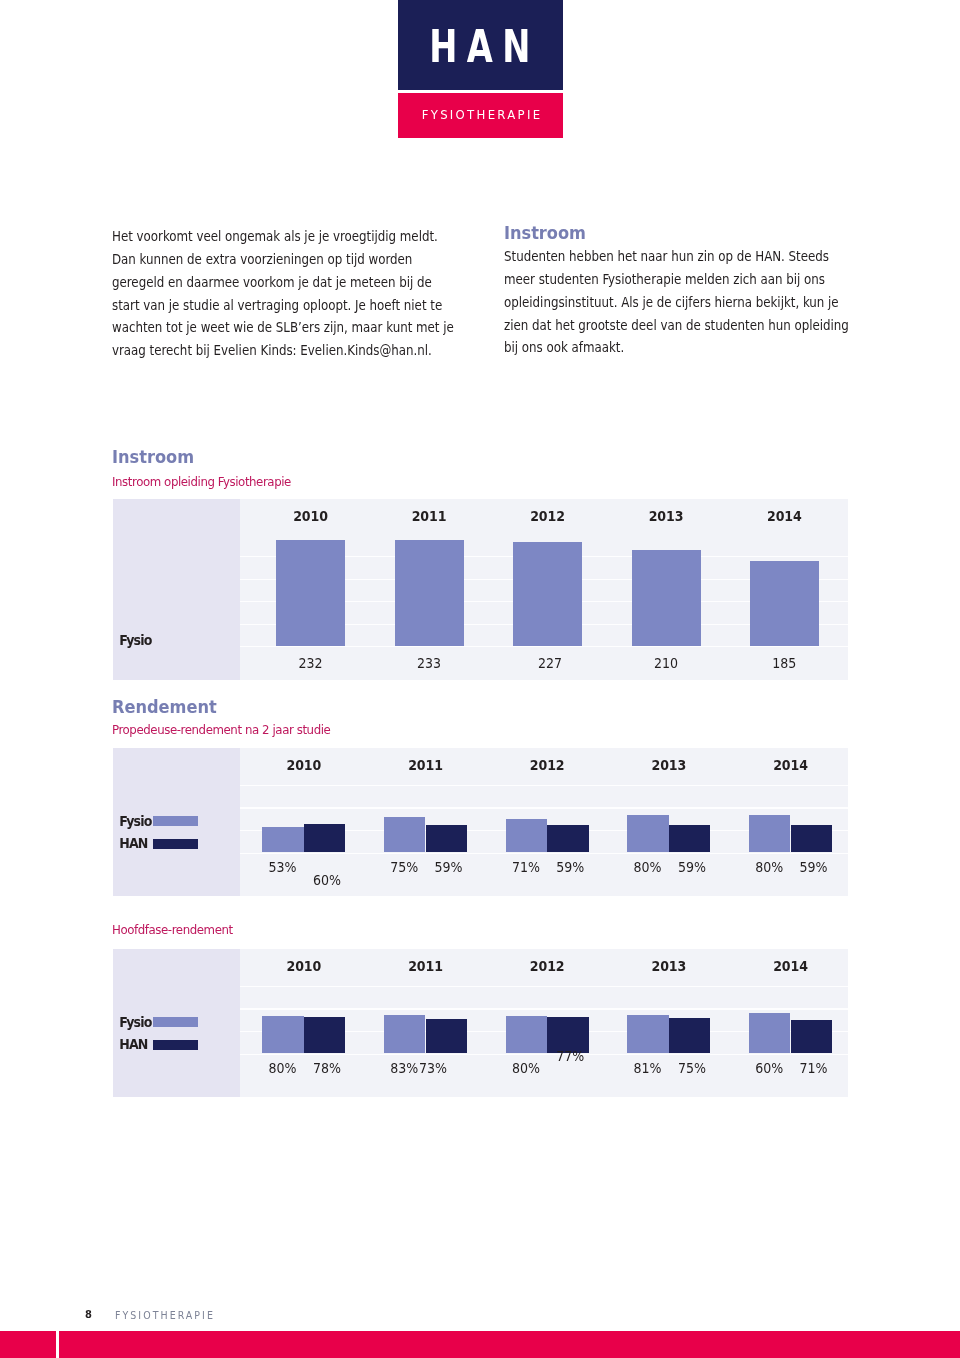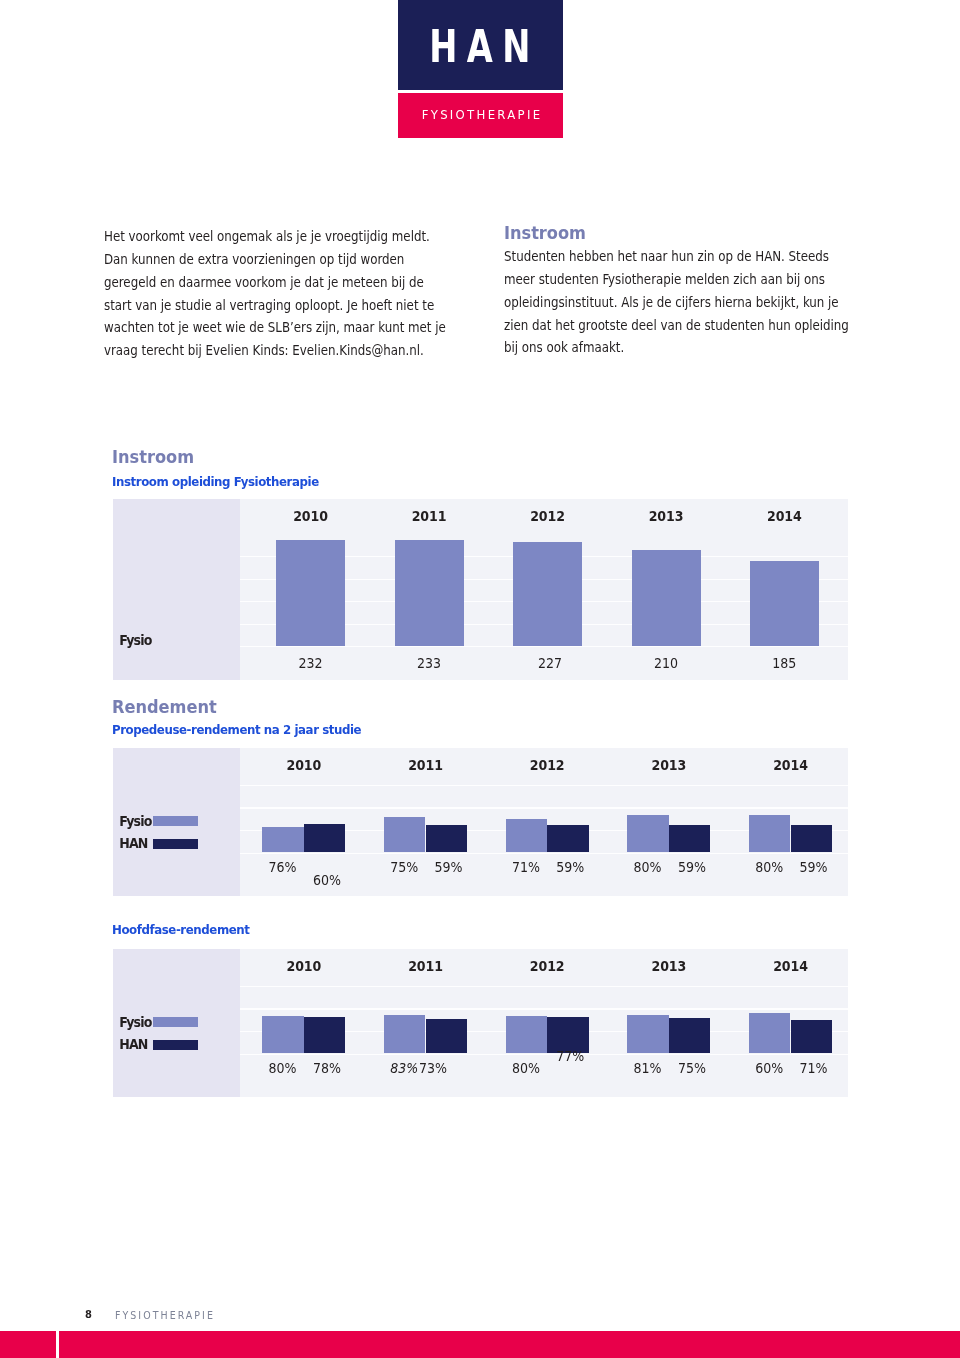--- a/index.html
+++ b/index.html
@@ -10,27 +10,27 @@
   .logo{position:absolute;left:398px;top:0;width:165px;}
   .logo-top{height:90px;background:#1b1f56;position:relative;}
   .logo-wordmark{position:absolute;left:8px;right:0;top:25px;text-align:center;color:#fff;
      font-weight:700;font-size:44px;letter-spacing:11px;line-height:1;transform:scaleX(0.85);}
   .logo-bottom{margin-top:3px;height:45px;background:#e8004a;position:relative;}
   .logo-sub{position:absolute;left:3px;right:0;top:15px;text-align:center;color:#fff;
      font-size:13px;letter-spacing:2.3px;line-height:1;font-weight:400;}
 
   
   .col{position:absolute;font-size:13.2px;line-height:22.85px;color:#231f20;letter-spacing:-0.02px;}
-  .col-left{left:104px;top:226px;width:347px;}
+  .col-left{left:112px;top:226px;width:347px;}
   .col-right{left:504px;top:223px;width:350px;}
   .sec-head{color:#777eb2;font-weight:700;font-size:18px;line-height:20px;margin:0 0 3px 0;}
 
   
   .chart-title{position:absolute;color:#777eb2;font-weight:700;font-size:18px;line-height:19px;}
-  .chart-sub{position:absolute;color:#1d4ed8;font-weight:700;font-size:13.1px;line-height:16px;letter-spacing:-0.42px;}
+  .chart-sub{position:absolute;color:#be185d;font-weight:400;font-size:13.1px;line-height:16px;letter-spacing:-0.42px;}
   .panel{position:absolute;background:#f2f3f8;}
   .panel-left{position:absolute;left:0;top:0;width:127px;bottom:0;background:#e5e4f2;}
   .gridline{position:absolute;left:127px;right:0;height:1.3px;background:#ffffff;opacity:.9;}
   .yearlbl{position:absolute;font-weight:700;font-size:14px;color:#231f20;text-align:center;letter-spacing:-0.1px;}
   .bar{position:absolute;}
   .vallbl{position:absolute;font-size:14px;color:#231f20;text-align:center;}
   .rowlbl{position:absolute;font-weight:700;font-size:14px;color:#231f20;letter-spacing:-0.85px;}
   .swatch{position:absolute;}
 
   
@@ -94,21 +94,21 @@
   <div class="gridline" style="top:36.8px;"></div>
       <div class="gridline" style="top:59.37px;"></div>
       <div class="gridline" style="top:81.94px;"></div>
       <div class="gridline" style="top:104.51px;"></div>
       <div class="yearlbl" style="left:150.8px;top:9px;width:80px;">2010</div>
       <div class="yearlbl" style="left:272.5px;top:9px;width:80px;">2011</div>
       <div class="yearlbl" style="left:394.2px;top:9px;width:80px;">2012</div>
       <div class="yearlbl" style="left:515.8px;top:9px;width:80px;">2013</div>
       <div class="yearlbl" style="left:637.5px;top:9px;width:80px;">2014</div>
       <div class="bar" style="left:149.4px;top:78.8px;width:41.4px;height:25px;background:#7d87c4;"></div>
-      <div class="vallbl" style="left:139.5px;top:110.5px;width:60px;">76%</div>
+      <div class="vallbl" style="left:139.5px;top:110.5px;width:60px;">53%</div>
       <div class="bar" style="left:190.8px;top:75.8px;width:41.4px;height:28px;background:#1b2057;"></div>
       <div class="vallbl" style="left:183.9px;top:124px;width:60px;">60%</div>
       <div class="bar" style="left:271.1px;top:68.8px;width:41.4px;height:35px;background:#7d87c4;"></div>
       <div class="vallbl" style="left:261.2px;top:110.5px;width:60px;">75%</div>
       <div class="bar" style="left:312.5px;top:76.8px;width:41.4px;height:27px;background:#1b2057;"></div>
       <div class="vallbl" style="left:305.59999999999997px;top:110.5px;width:60px;">59%</div>
       <div class="bar" style="left:392.8px;top:70.8px;width:41.4px;height:33px;background:#7d87c4;"></div>
       <div class="vallbl" style="left:382.9px;top:110.5px;width:60px;">71%</div>
       <div class="bar" style="left:434.2px;top:76.8px;width:41.4px;height:27px;background:#1b2057;"></div>
       <div class="vallbl" style="left:427.29999999999995px;top:110.5px;width:60px;">59%</div>
@@ -136,21 +136,21 @@
       <div class="yearlbl" style="left:150.8px;top:9px;width:80px;">2010</div>
       <div class="yearlbl" style="left:272.5px;top:9px;width:80px;">2011</div>
       <div class="yearlbl" style="left:394.2px;top:9px;width:80px;">2012</div>
       <div class="yearlbl" style="left:515.8px;top:9px;width:80px;">2013</div>
       <div class="yearlbl" style="left:637.5px;top:9px;width:80px;">2014</div>
       <div class="bar" style="left:149.4px;top:66.8px;width:41.4px;height:37px;background:#7d87c4;"></div>
       <div class="vallbl" style="left:139.5px;top:110.5px;width:60px;">80%</div>
       <div class="bar" style="left:190.8px;top:67.8px;width:41.4px;height:36px;background:#1b2057;"></div>
       <div class="vallbl" style="left:183.9px;top:110.5px;width:60px;">78%</div>
       <div class="bar" style="left:271.1px;top:65.8px;width:41.4px;height:38px;background:#7d87c4;"></div>
-      <div class="vallbl" style="left:261.2px;top:110.5px;width:60px;font-style:italic;">83%</div>
+      <div class="vallbl" style="left:261.2px;top:110.5px;width:60px;">83%</div>
       <div class="bar" style="left:312.5px;top:69.8px;width:41.4px;height:34px;background:#1b2057;"></div>
       <div class="vallbl" style="left:290px;top:110.5px;width:60px;">73%</div>
       <div class="bar" style="left:392.8px;top:66.8px;width:41.4px;height:37px;background:#7d87c4;"></div>
       <div class="vallbl" style="left:382.9px;top:110.5px;width:60px;">80%</div>
       <div class="bar" style="left:434.2px;top:67.8px;width:41.4px;height:36px;background:#1b2057;"></div>
       <div class="vallbl" style="left:427.29999999999995px;top:99px;width:60px;">77%</div>
       <div class="bar" style="left:514.4px;top:65.8px;width:41.4px;height:38px;background:#7d87c4;"></div>
       <div class="vallbl" style="left:504.5px;top:110.5px;width:60px;">81%</div>
       <div class="bar" style="left:555.8px;top:68.8px;width:41.4px;height:35px;background:#1b2057;"></div>
       <div class="vallbl" style="left:548.9px;top:110.5px;width:60px;">75%</div>

